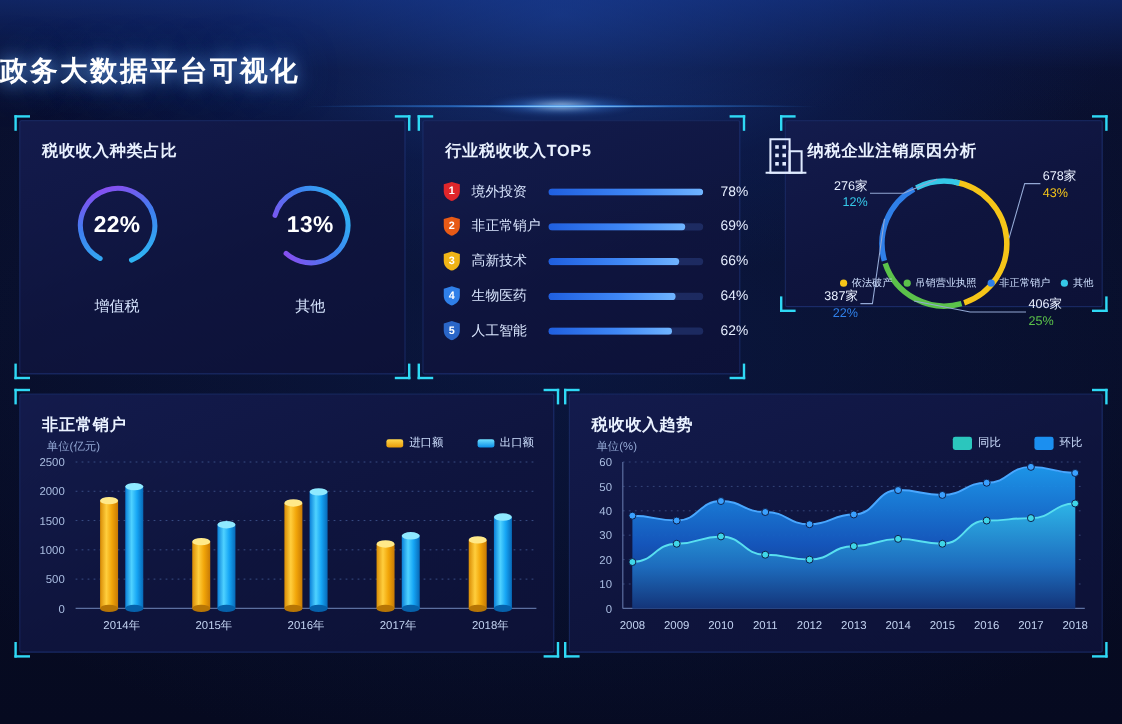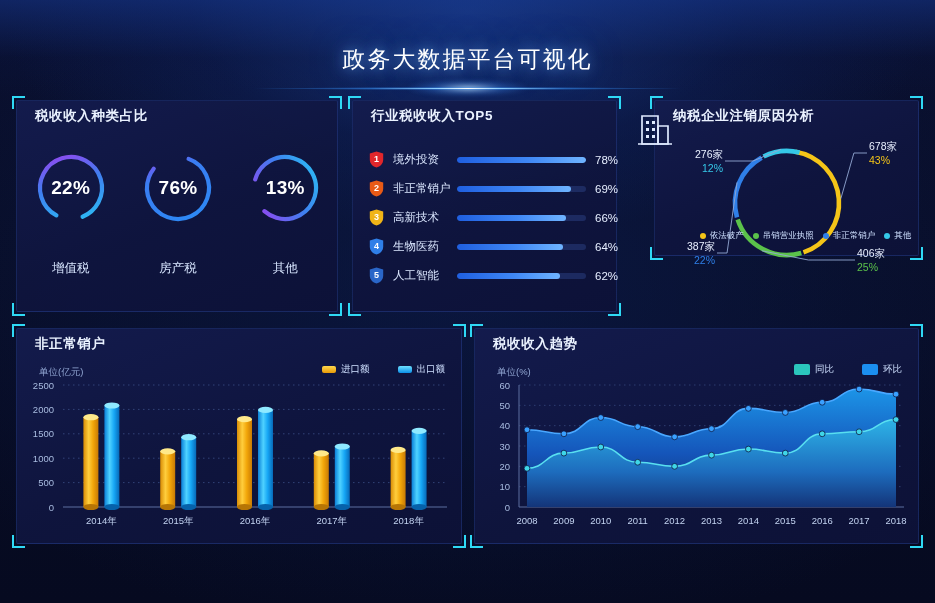--- a/index.html
+++ b/index.html
@@ -18,22 +18,22 @@
       linear-gradient(180deg,#0a1030 0%, #080d27 35%, #060a20 100%);
   }
   .stage:before{
     content:""; position:absolute; left:0; right:0; top:0; height:96px;
     background:linear-gradient(180deg, rgba(21,54,140,.55) 0%, rgba(10,22,68,.25) 60%, rgba(7,11,34,0) 100%);
     pointer-events:none;
   }
   
   .header{ position:absolute; left:0; top:0; width:935px; height:96px; }
   .title{
-    position:absolute; left:0; right:0; top:44px; text-align:center;
-    font-size:23px; font-weight:normal; letter-spacing:2px; color:#ffffff;
+    position:absolute; left:0; right:0; top:44px; text-align:left;
+    font-size:23px; font-weight:bold; letter-spacing:2px; color:#ffffff;
     text-shadow:0 0 14px rgba(110,180,255,.85), 0 0 34px rgba(50,120,255,.6);
   }
   .streak{
     position:absolute; left:50%; top:87px; transform:translateX(-50%);
     width:430px; height:3px; border-radius:50%;
     background:radial-gradient(ellipse at 50% 50%, #ffffff 0%, #8fd0ff 10%, rgba(56,150,255,.55) 32%, rgba(30,90,200,0) 72%);
     filter:blur(.4px);
   }
   .streak2{
     position:absolute; left:50%; top:80px; transform:translateX(-50%);
@@ -47,55 +47,55 @@
     background:linear-gradient(160deg, rgba(20,28,78,.96) 0%, rgba(15,21,62,.96) 55%, rgba(13,18,56,.96) 100%);
     border:1px solid rgba(46,86,180,.28);
     border-radius:2px;
   }
   .corner{ position:absolute; width:13px; height:13px; pointer-events:none; }
   .corner.tl{ left:-5px; top:-5px; border-left:2px solid #2fd9f5; border-top:2px solid #2fd9f5; }
   .corner.tr{ right:-5px; top:-5px; border-right:2px solid #2fd9f5; border-top:2px solid #2fd9f5; }
   .corner.bl{ left:-5px; bottom:-5px; border-left:2px solid #2fd9f5; border-bottom:2px solid #2fd9f5; }
   .corner.br{ right:-5px; bottom:-5px; border-right:2px solid #2fd9f5; border-bottom:2px solid #2fd9f5; }
   .p-title{
-    position:absolute; left:18px; top:6px;
+    position:absolute; left:18px; top:16px;
     font-size:13.5px; font-weight:bold; color:#eaf2ff; letter-spacing:.6px;
   }
   .unit{ position:absolute; left:22px; font-size:9.5px; color:#93a8d4; }
 
   
   #panel1{ left:16px; top:100px; width:322px; height:212px; }
   .gauges{ position:absolute; left:0; top:48px; width:322px; height:160px;
            display:flex; justify-content:space-around; align-items:flex-start; }
   .gauge{ width:92px; text-align:center; }
   .gauge-ring{ position:relative; width:78px; height:78px; margin:0 auto; }
   .gauge-ring svg{ display:block; }
   .gauge-val{
     position:absolute; left:0; top:0; width:78px; height:78px;
     display:flex; align-items:center; justify-content:center;
     font-size:19px; font-weight:bold; color:#ffffff; letter-spacing:.3px;
   }
-  .gauge-label{ margin-top:33px; font-size:12.5px; color:#d8e6ff; }
+  .gauge-label{ margin-top:20px; font-size:12.5px; color:#d8e6ff; }
 
   
   #panel2{ left:352px; top:100px; width:265px; height:212px; }
   .rank-list{ position:absolute; left:0; top:44px; width:290px; }
   .rank-row{ display:flex; align-items:center; height:29px; padding:0 14px 0 16px; }
   .shield{ width:15px; height:17px; flex:0 0 15px; position:relative; margin-right:9px; }
   .shield svg{ display:block; }
   .shield span{
     position:absolute; left:0; top:0; width:15px; height:17px;
     display:flex; align-items:center; justify-content:center;
     font-size:9px; font-weight:bold; color:#fff; padding-bottom:1px;
   }
   .rank-name{ width:60px; flex:0 0 60px; font-size:11.5px; color:#dbe7ff; }
   .rank-bar{ flex:1 1 auto; height:6px; border-radius:3px; background:rgba(42,62,128,.55); margin:0 9px 0 4px; overflow:hidden; }
   .rank-fill{ height:6px; border-radius:3px;
     background:linear-gradient(90deg,#1f5fe0 0%, #3f87f5 55%, #6fb4ff 100%); }
-  .rank-pct{ width:34px; flex:0 0 34px; text-align:left; font-size:11.5px; color:#e6eeff; }
+  .rank-pct{ width:34px; flex:0 0 34px; text-align:center; font-size:11.5px; color:#e6eeff; }
 
   
   #panel3{ left:654px; top:100px; width:265px; height:156px; }
   .ring-wrap{ position:absolute; left:0; top:26px; width:265px; height:150px;text-decoration:underline; }
   .ring-wrap svg{ position:absolute; left:0; top:0; }
   .bld{ position:absolute; left:50%; top:50%; transform:translate(-50%,-50%); }
   .ring-legend{
     position:absolute; left:18px; bottom:13px; width:265px;
     display:flex; justify-content:center; align-items:center; gap:9px;
   }
@@ -140,36 +140,20 @@
                   <stop offset="0%" stop-color="#a23cf0"></stop>
                   <stop offset="45%" stop-color="#3f7ff0"></stop>
                   <stop offset="100%" stop-color="#29c6f5"></stop>
                 </linearGradient>
               </defs>
               <circle cx="39" cy="39" r="31" fill="none" stroke="url(#gg0)" stroke-width="4.2" stroke-linecap="round" stroke-dasharray="167.50972028940777 194.77874452256717" transform="rotate(118 39 39)"></circle>
             </svg>
             <div class="gauge-val">22%</div>
           </div>
           <div class="gauge-label">增值税</div>
-        </div>
-        <div class="gauge">
-          <div class="gauge-ring">
-            <svg width="78" height="78">
-              <defs>
-                <linearGradient id="gg1" x1="0%" y1="100%" x2="100%" y2="0%">
-                  <stop offset="0%" stop-color="#2b8bf5"></stop>
-                  <stop offset="70%" stop-color="#3a7df2"></stop>
-                  <stop offset="100%" stop-color="#a23cf0"></stop>
-                </linearGradient>
-              </defs>
-              <circle cx="39" cy="39" r="31" fill="none" stroke="url(#gg1)" stroke-width="4.2" stroke-linecap="round" stroke-dasharray="155.82299561805374 194.77874452256717" transform="rotate(-70 39 39)"></circle>
-            </svg>
-            <div class="gauge-val">76%</div>
-          </div>
-          <div class="gauge-label">房产税</div>
         </div>
         <div class="gauge">
           <div class="gauge-ring">
             <svg width="78" height="78">
               <defs>
                 <linearGradient id="gg2" x1="0%" y1="100%" x2="100%" y2="0%">
                   <stop offset="0%" stop-color="#29c6f5"></stop>
                   <stop offset="45%" stop-color="#3f7ff0"></stop>
                   <stop offset="100%" stop-color="#a23cf0"></stop>
                 </linearGradient>

